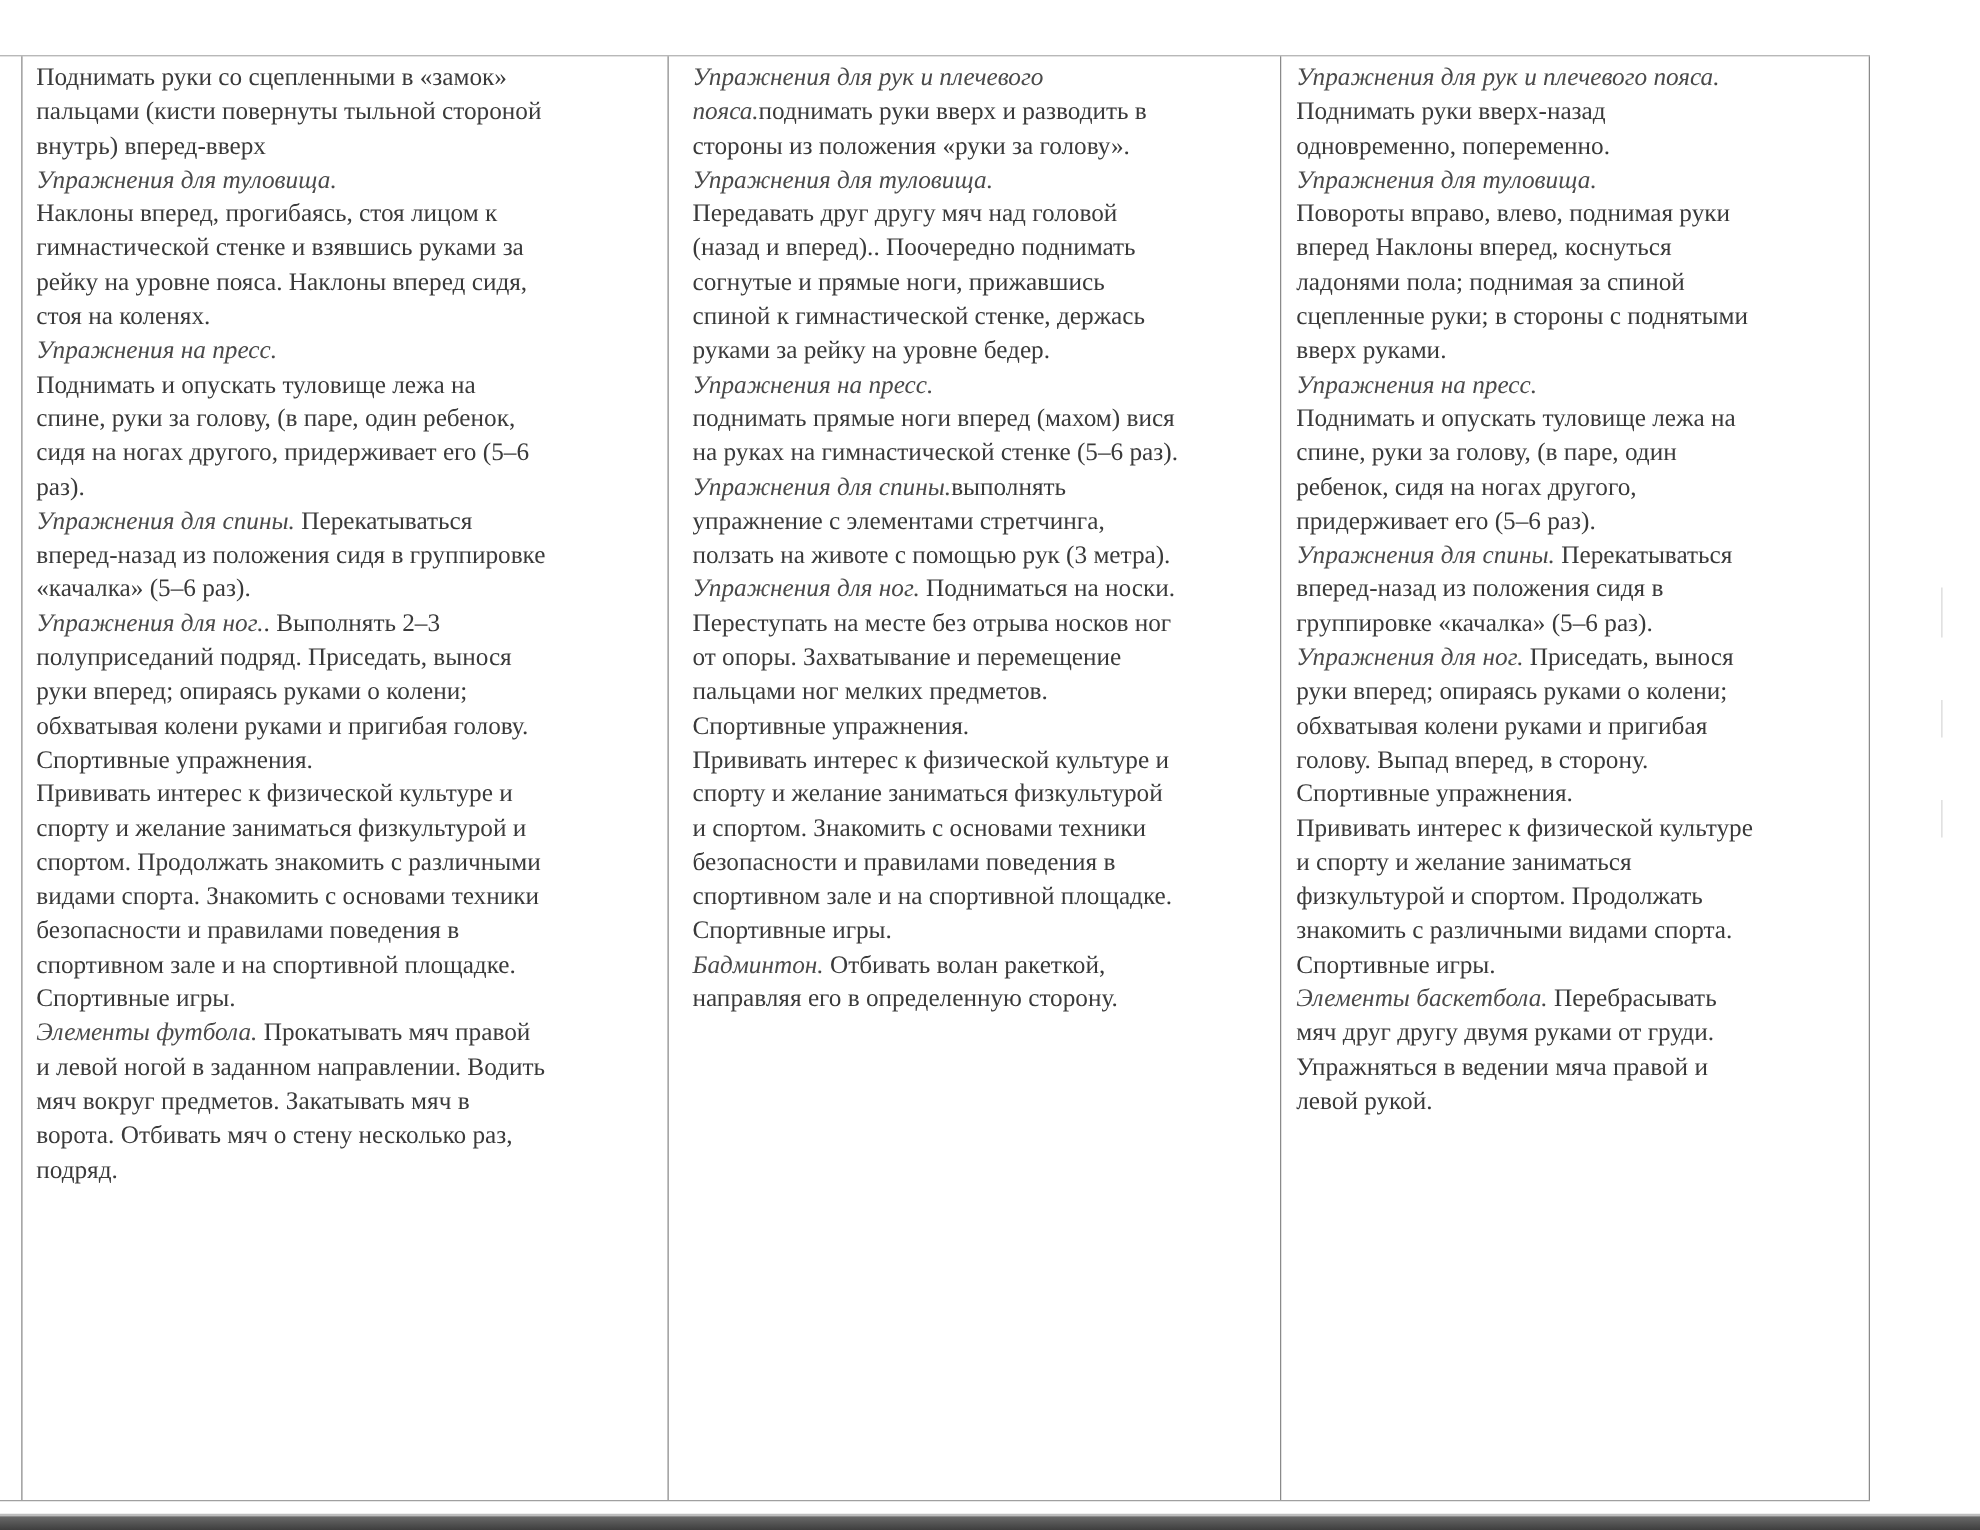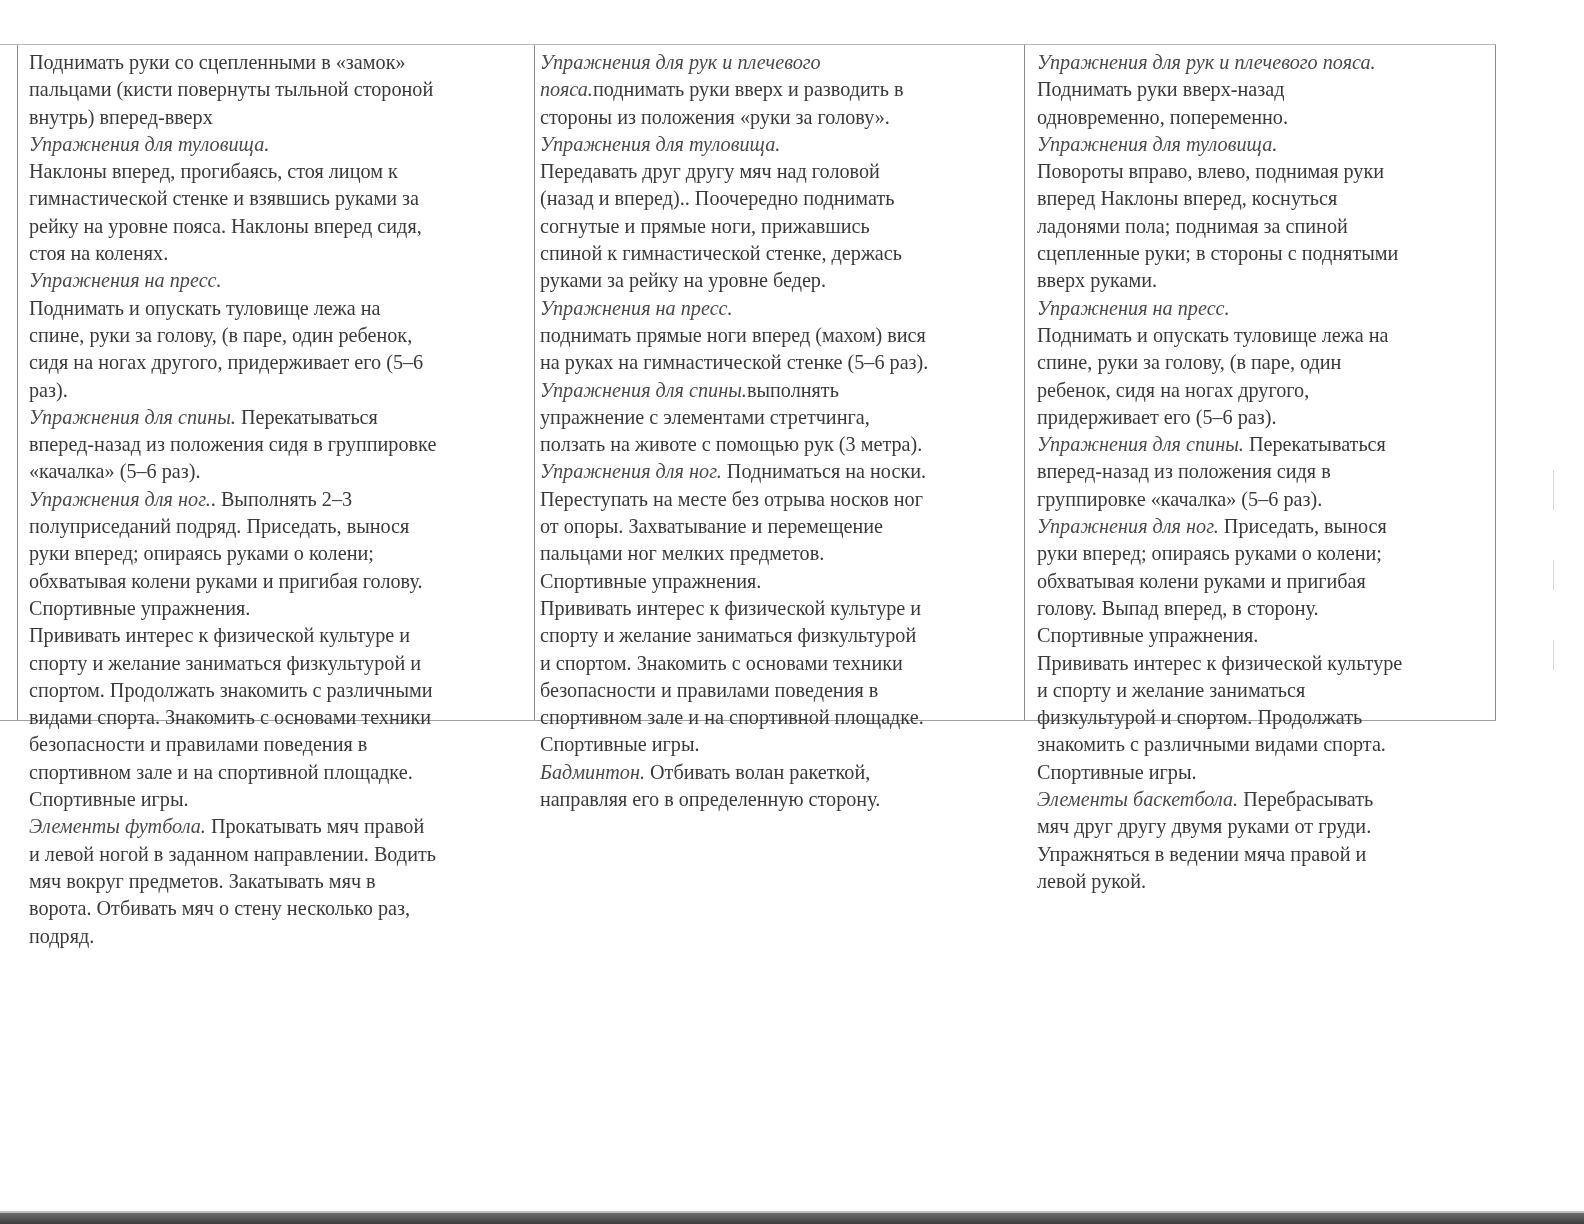--- a/index.html
+++ b/index.html
@@ -21,36 +21,36 @@
     top: 44px;
     width: 1496px;
     height: 1px;
     background: #c8c8c8;
   }
   .table {
     position: absolute;
     left: 0;
     top: 44px;
     width: 1496px;
-    height: 677px;
+    height: 1157px;
     display: flex;
     border-bottom: 1px solid #a0a0a0;
     border-top: 1px solid #b8b8b8;
     box-sizing: border-box;
   }
   .cell {
     box-sizing: border-box;
     border-left: 1px solid #8a8a8a;
     padding: 4px 0 0 12px;
     font-size: 20.2px;
     line-height: 27.3px;
     white-space: pre-wrap;
   }
   .cell.c1 { margin-left: 17px; width: 517px; padding-left: 11px; }
-  .cell.c2 { width: 490px; padding-left: 5px; }
+  .cell.c2 { width: 490px; padding-left: 19px; }
   .cell.c3 { width: 472px; padding-left: 12px; border-right: 1px solid #8a8a8a; }
   .line { display: block; white-space: nowrap; }
   .it { font-style: italic; color: #4a4a4a; }
   .norm { font-style: normal; }
   .scan-mark {
     position: absolute;
     left: 1553px;
     width: 1px;
     background: #d8d8d8;
   }

